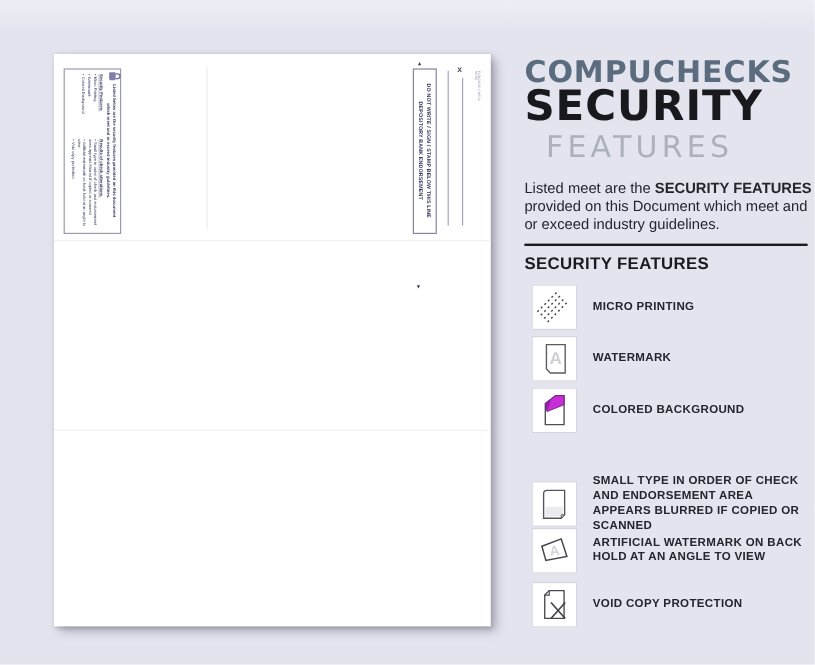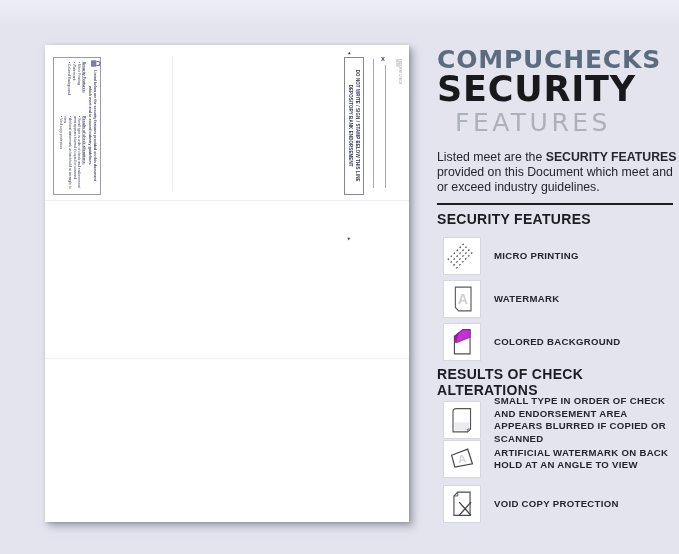--- a/index.html
+++ b/index.html
@@ -165,21 +165,20 @@
       <div class="icon-box">
         <svg width="38" height="38" viewBox="0 0 38 38">
           <path d="M11 31.5 V13 L20 6 H27.5 V31.5 Z" fill="#fff" stroke="#4f4f56" stroke-width="1.2"></path>
           <polygon points="11,13 20,6 27.5,6 27.5,14 12.5,20" fill="#c62fd6" stroke="#7d1b8c" stroke-width="0.8"></polygon>
           <polygon points="11,13 16,9.2 12.5,20" fill="#8f1fa5"></polygon>
         </svg>
       </div>
       <div class="row-label">COLORED BACKGROUND</div>
     </div>
 
-    <div class="ph h2">RESULTS OF CHECK ALTERATIONS</div>
 
     <div class="row r4">
       <div class="icon-box">
         <svg width="38" height="38" viewBox="0 0 38 38">
           <path d="M9.5 10 Q9.5 7 12.5 7 H28 V28.5 L25 31.5 H9.5 Z" fill="#fff" stroke="#55555c" stroke-width="1.2"></path>
           <rect x="11" y="21.5" width="15.5" height="8.5" fill="#ebebee"></rect>
           <polygon points="25,31.5 25,28.5 28,28.5" fill="#d8d8de" stroke="#55555c" stroke-width="0.8"></polygon>
         </svg>
       </div>
       <div class="row-label">SMALL TYPE IN ORDER OF CHECK AND ENDORSEMENT AREA APPEARS BLURRED IF COPIED OR SCANNED</div>

